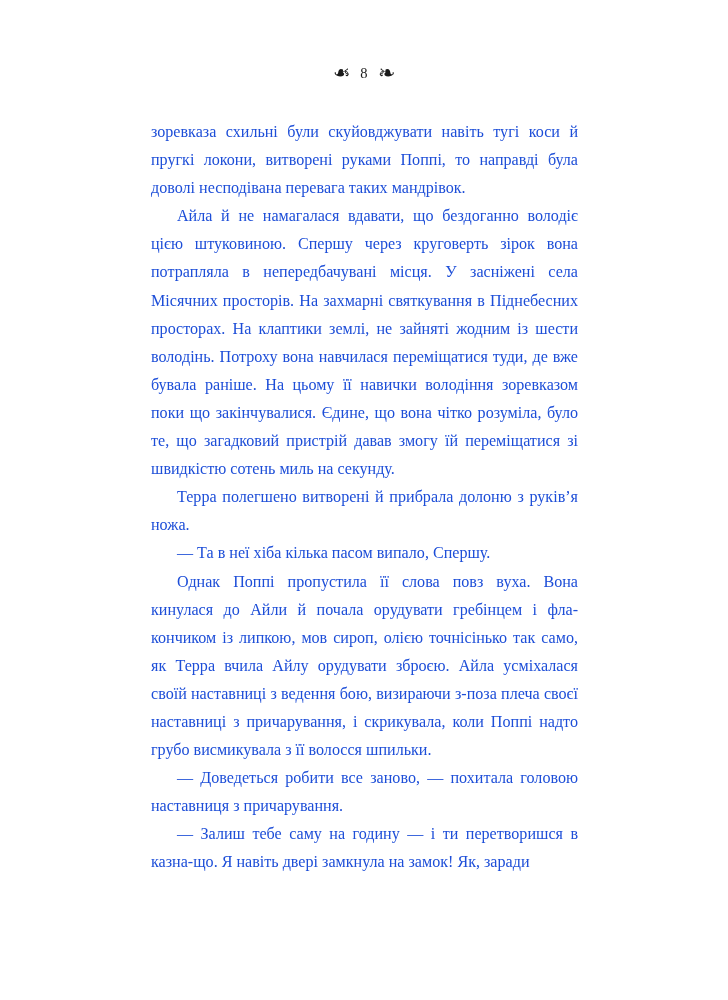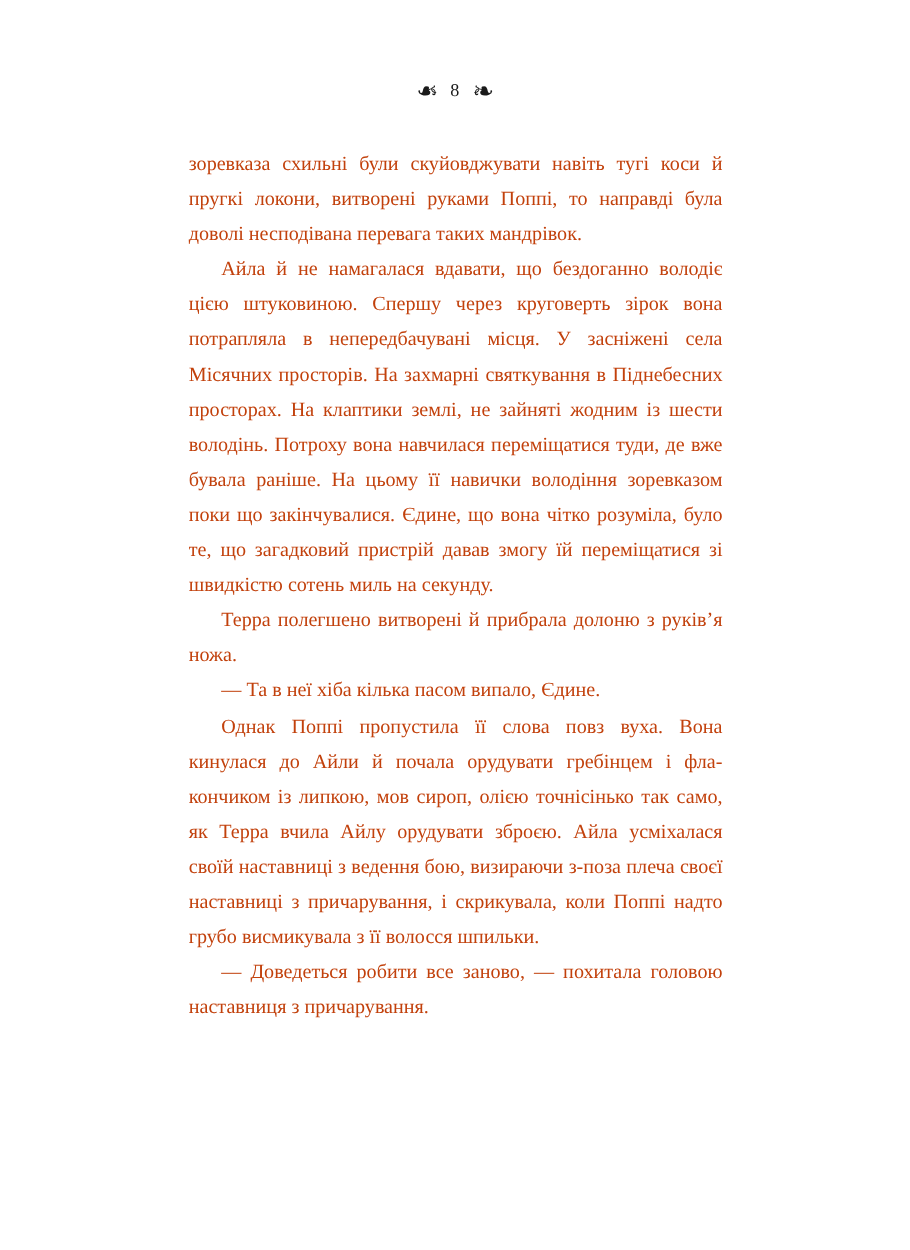--- a/index.html
+++ b/index.html
@@ -50,21 +50,21 @@
   .body-text {
     position: absolute;
     top: 118px;
     left: 151px;
     width: 427px;
     font-size: 16.1px;
     line-height: 28.1px;
     text-align: justify;
     text-justify: inter-word;
     hyphens: manual;
-    color: #c2410c;
+    color: #1d4ed8;
   }
   .body-text p {
     margin: 0;
     text-indent: 0;
   }
   .body-text p.indent {
     text-indent: 26px;
   }
   .body-text p:last-child {
     text-align: justify;
@@ -78,18 +78,19 @@
   <div class="page-header">
     <span class="ornament left">❧</span>
     <span class="folio">8</span>
     <span class="ornament right">❧</span>
   </div>
 
   <div class="body-text">
     <p>зоревказа схильні були скуйовджувати навіть тугі коси й пругкі локони, витворені руками Поппі, то направ­ді була доволі несподівана перевага таких мандрівок.</p>
     <p class="indent">Айла й не намагалася вдавати, що бездоганно володіє цією штуковиною. Спершу через круговерть зірок вона потрапляла в непередбачувані місця. У засніжені села Місячних просторів. На захмарні святкування в Підне­бесних просторах. На клаптики землі, не зайняті жодним із шести володінь. Потроху вона навчилася переміщати­ся туди, де вже бувала раніше. На цьому її навички володіння зоревказом поки що закінчувалися. Єдине, що вона чітко розуміла, було те, що загадковий при­стрій давав змогу їй переміщатися зі швидкістю сотень миль на секунду.</p>
     <p class="indent">Терра полегшено витворені й прибрала долоню з руків’я ножа.</p>
-    <p class="indent">— Та в неї хіба кілька пасом випало, Єдине.</p>
+    <p class="indent">— Та в неї хіба кілька пасом випало, Спершу.</p>
     <p class="indent">Однак Поппі пропустила її слова повз вуха. Вона кинулася до Айли й почала орудувати гребінцем і фла­кончиком із липкою, мов сироп, олією точнісінько так само, як Терра вчила Айлу орудувати зброєю. Айла усміхалася своїй наставниці з ведення бою, визираю­чи з-поза плеча своєї наставниці з причарування, і скри­кувала, коли Поппі надто грубо висмикувала з її во­лосся шпильки.</p>
     <p class="indent">— Доведеться робити все заново, — похитала головою наставниця з причарування.</p>
+    <p class="indent">— Залиш тебе саму на годину — і ти перетворишся в казна-що. Я навіть двері замкнула на замок! Як, заради</p>
   </div>
 
 </div>
 
 </body></html>

